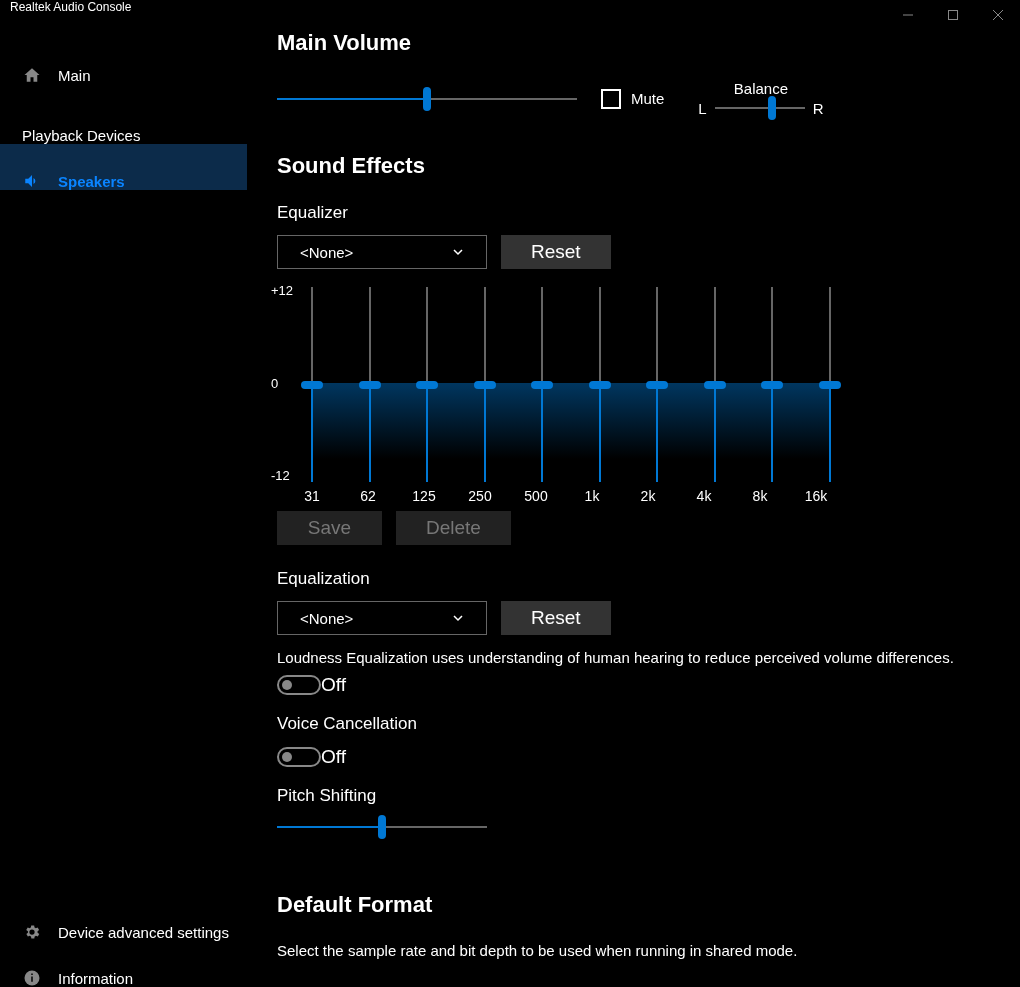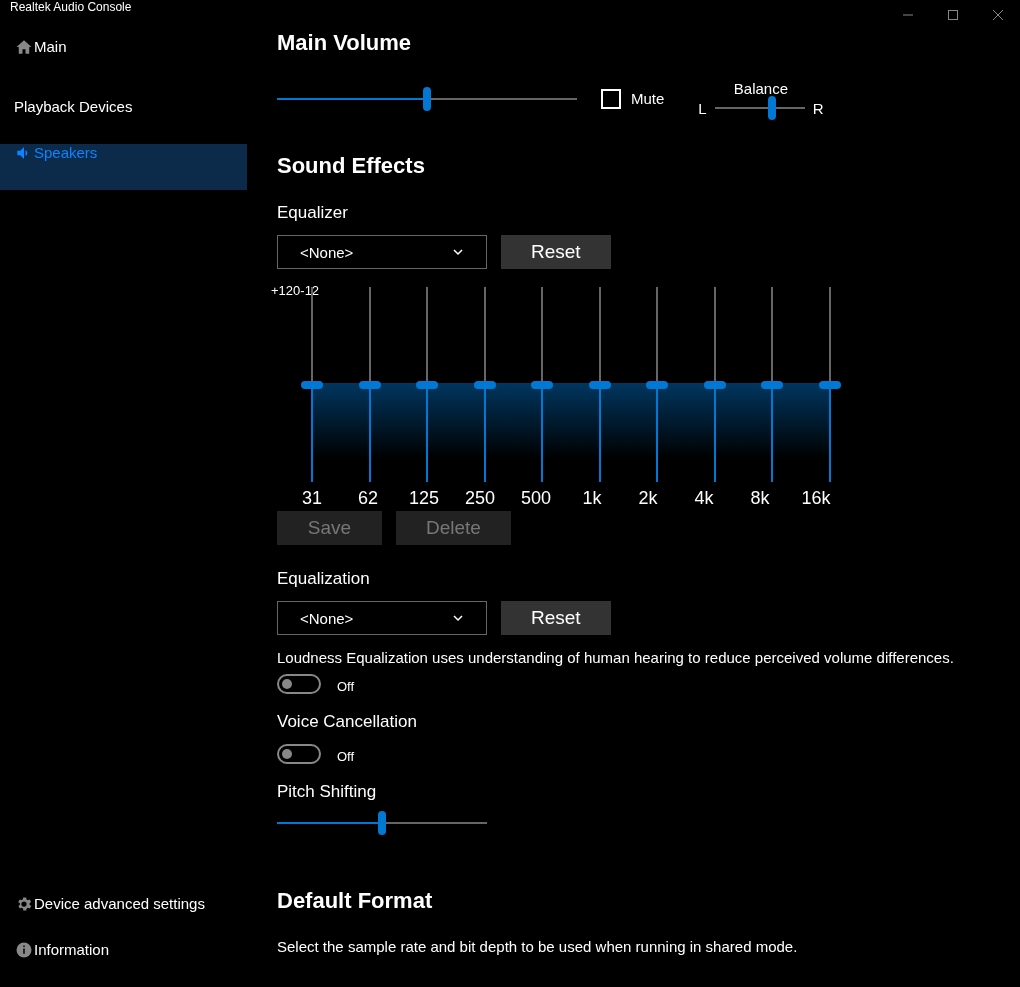--- a/index.html
+++ b/index.html
@@ -7,22 +7,22 @@
 
 .titlebar { display: flex; align-items: flex-start; height: 30px; padding-left: 10px; }
 .titlebar-text { font-size: 12px; color: #fff; flex: 1; }
 .titlebar-btns { display: flex; }
 .titlebar-btn { width: 45px; height: 30px; display: flex; align-items: center; justify-content: center; color: #888; }
 .titlebar-btn svg { width: 10px; height: 10px; }
 
 .app { display: flex; height: calc(100% - 30px); }
 .sidebar { width: 247px; display: flex; flex-direction: column; padding-top: 8px; }
 .sidebar-spacer { flex: 1; }
-.side-item { display: flex; align-items: flex-start; height: 46px; padding-left: 14px; font-size: 15px; color: #fff; }
-.side-item.selected { background: #0c2b4a; color: #0a84ff; }
+.side-item { display: flex; align-items: flex-end; height: 46px; padding-left: 22px; gap: 16px; font-size: 15px; color: #fff; }
+.side-item.selected { background: #0c2b4a; color: #0a84ff; font-weight: bold; }
 .side-item.section { font-size: 15px; color: #fff; margin-top: 14px; }
 .side-icon { width: 20px; display: flex; justify-content: center; align-items: center; }
 
 .main { flex: 1; padding: 0 0 0 30px; overflow-y: auto; }
 .h1 { font-size: 22px; font-weight: 600; margin-bottom: 24px; }
 .h2 { font-size: 17px; font-weight: 400; margin: 10px 0 12px; }
 .desc { font-size: 15px; color: #fff; margin-bottom: 8px; }
 
 .vol-row { display: flex; align-items: center; gap: 24px; margin-bottom: 36px; }
 .slider { position: relative; height: 18px; display: flex; align-items: center; }
@@ -42,34 +42,34 @@
 .bal-slider .track { width: 90px; }
 .bal-slider .fill { width: 0; }
 .bal-slider .thumb { left: 57px; }
 
 .eq-row { display: flex; gap: 14px; align-items: center; margin-bottom: 14px; }
 .select { width: 210px; height: 34px; border: 1px solid #666; display: flex; align-items: center; justify-content: space-between; padding: 0 22px; font-size: 15px; background: #000; }
 .btn { height: 34px; background: #333; color: #fff; border: none; padding: 0 30px; font-size: 19px; min-width: 105px; }
 .btn.disabled { background: #222; color: #777; }
 
 .eq-graph { position: relative; width: 560px; height: 210px; margin-left: 0; }
-.eq-labels-y { position: absolute; left: -6px; top: 0; height: 200px; display: flex; flex-direction: row; justify-content: space-between; font-size: 13px; color: #fff; text-align: right; width: 28px; }
+.eq-labels-y { position: absolute; left: -6px; top: 0; height: 200px; display: flex; flex-direction: column; justify-content: space-between; font-size: 13px; color: #fff; width: 28px; }
 .eq-bands { position: absolute; left: 34px; top: 4px; width: 520px; height: 195px; display: flex; justify-content: space-between; }
 .eq-band { position: relative; width: 2px; background: #666; height: 195px; }
 .eq-band-thumb { position: absolute; width: 22px; height: 8px; background: #0078d4; border-radius: 4px; left: -10px; top: 94px; }
 .eq-glow { position: absolute; left: 34px; top: 100px; width: 520px; height: 95px; background: linear-gradient(180deg, rgba(0,120,212,0.45) 0%, rgba(0,120,212,0.0) 80%); }
 .eq-band-lower { position: absolute; top: 98px; left: 0; width: 2px; height: 97px; background: #0078d4; }
-.eq-labels-x { position: absolute; left: 34px; top: 205px; width: 520px; display: flex; justify-content: space-between; font-size: 18px; }
+.eq-labels-x { position: absolute; left: 34px; top: 205px; width: 520px; display: flex; justify-content: space-between; font-size: 14px; }
 .eq-labels-x span { width: 30px; text-align: center; margin-left: -14px; }
 
 .btn-row { display: flex; gap: 14px; margin: 18px 0 24px; }
 
 .toggle { width: 44px; height: 20px; border: 2px solid #888; border-radius: 10px; position: relative; }
 .toggle .knob { width: 10px; height: 10px; background: #888; border-radius: 50%; position: absolute; top: 3px; left: 3px; }
-.toggle-row { display: flex; align-items: flex-end; gap: 16px; font-size: 13px; margin: 6px 0 18px; }
+.toggle-row { display: flex; align-items: center; gap: 0; font-size: 19px; margin: 6px 0 18px; }
 
 .pitch-slider .track { width: 210px; }
 .pitch-slider .fill { width: 105px; }
 .pitch-slider .thumb { left: 105px; }
 
 .section-gap { height: 28px; }
 </style>
 </head>
 <body>
 

